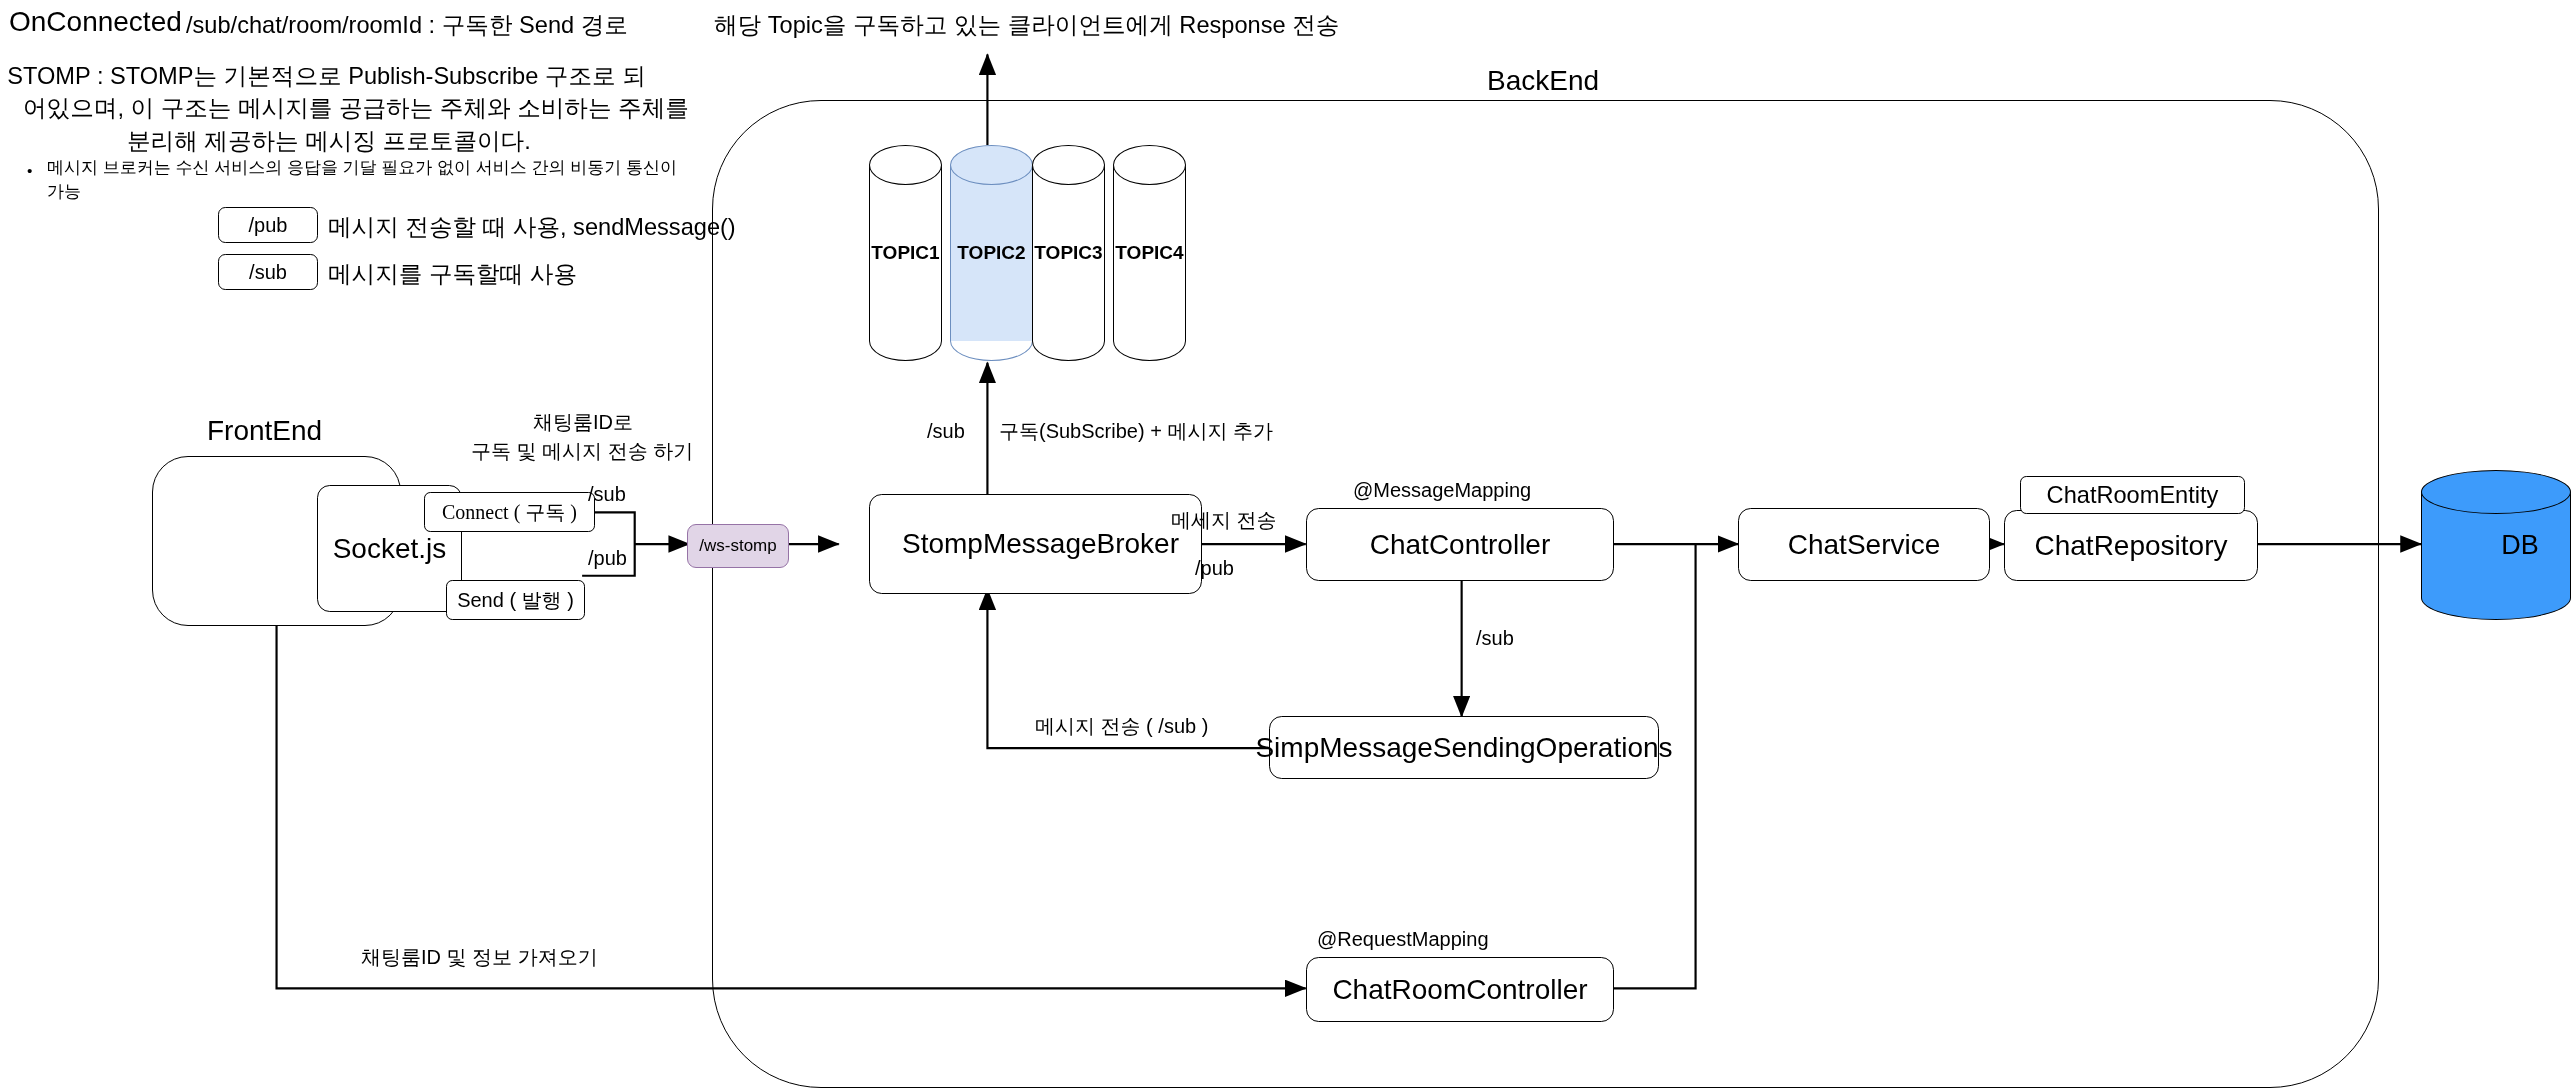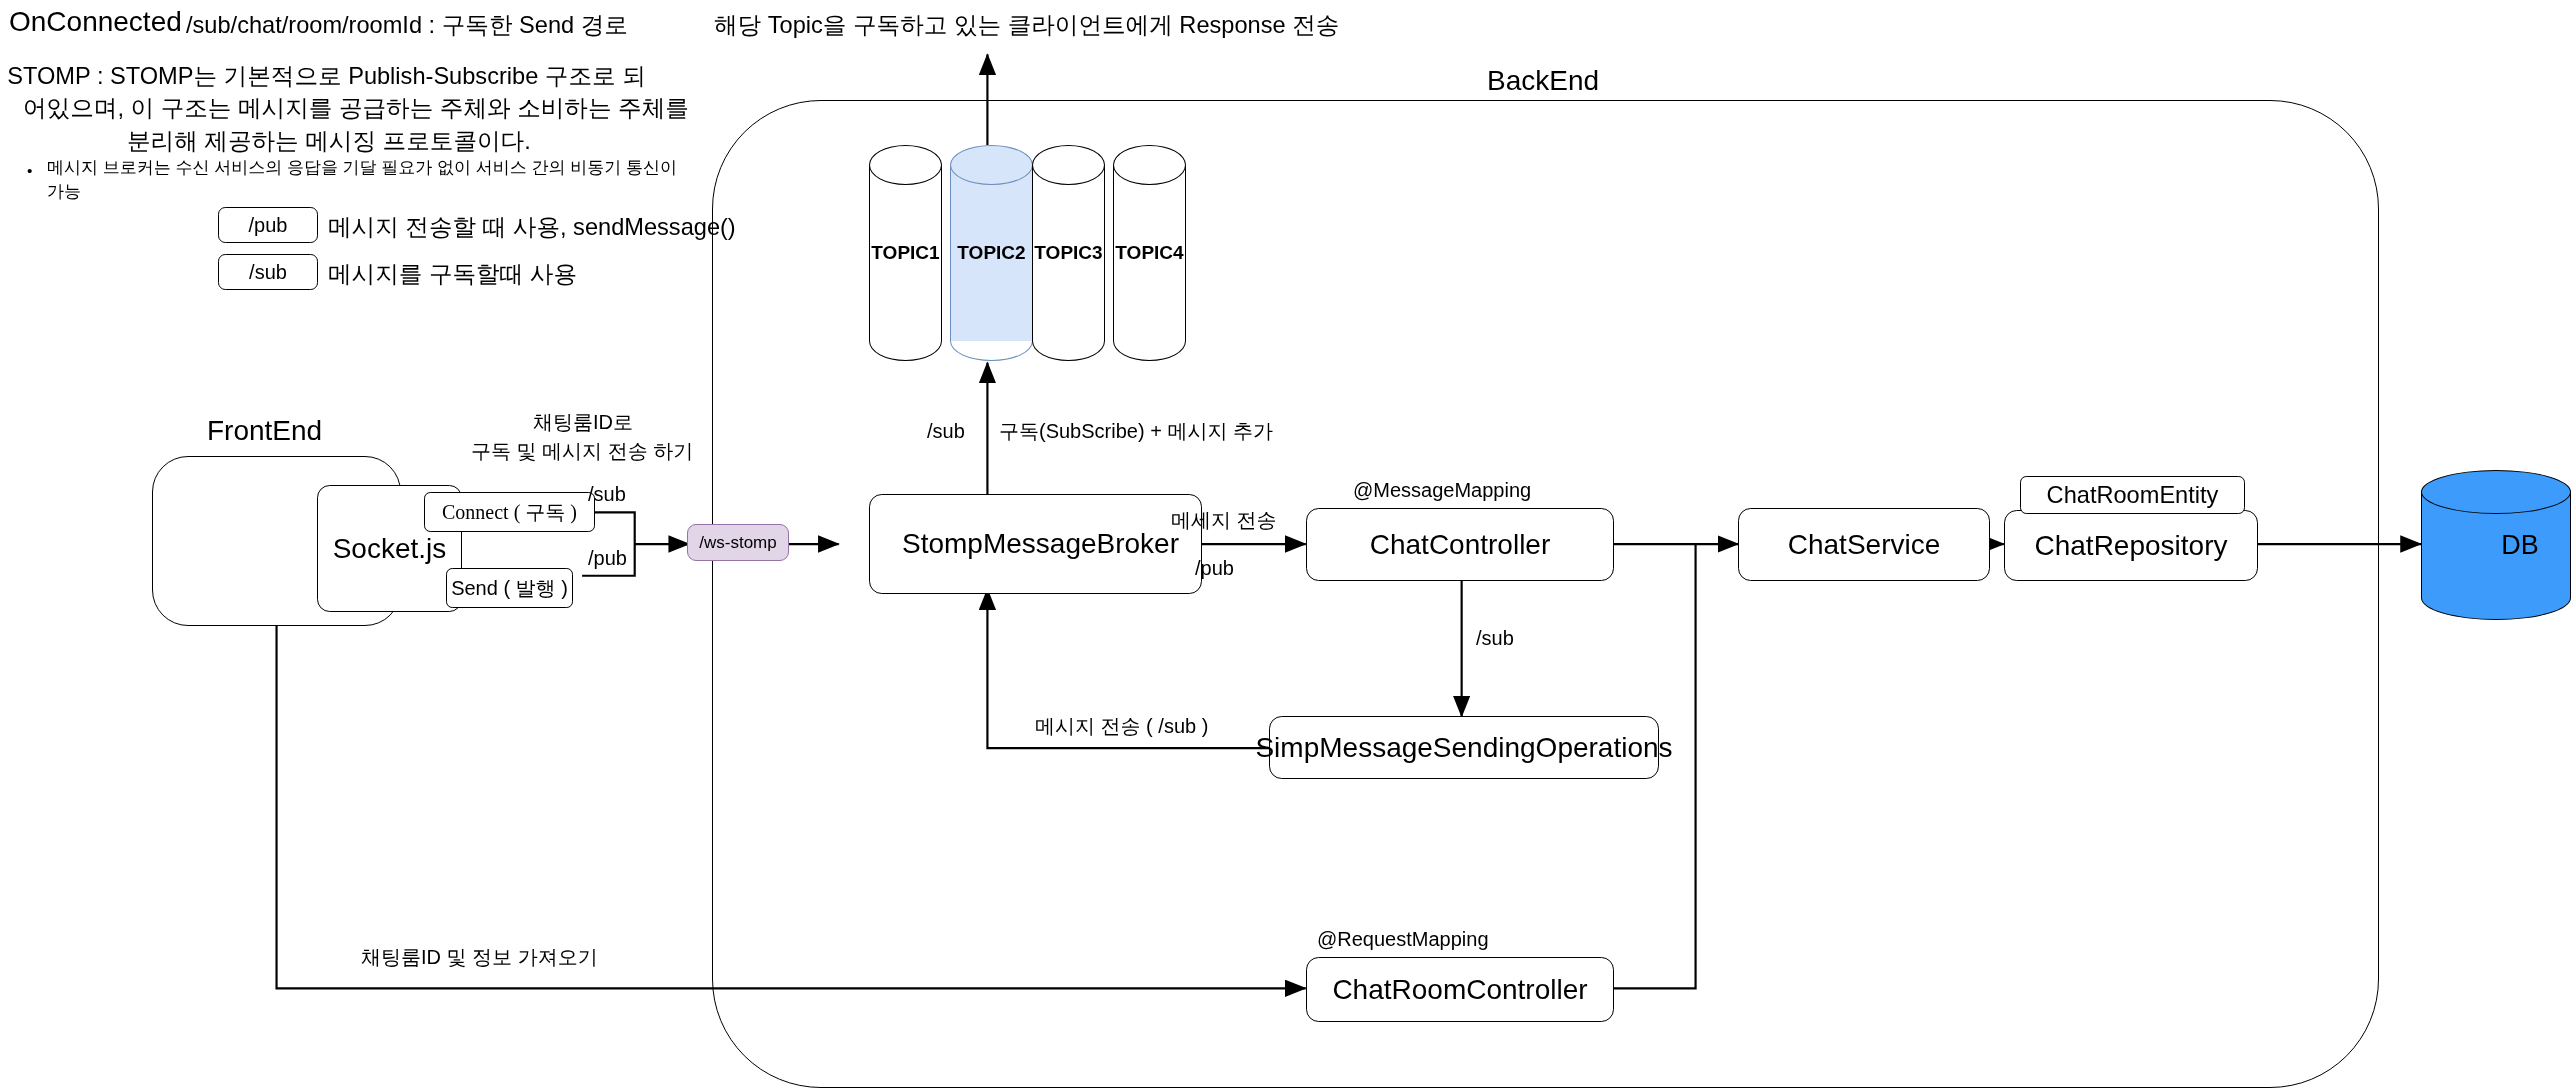--- a/index.html
+++ b/index.html
@@ -137,29 +137,29 @@
   </div>
   <div class="cyl" style="left:1113px;top:145px;width:73px;height:216px;">
     <div class="body"></div>
     <div class="bot"></div>
     <div class="top"></div>
     <div class="lbl">TOPIC4</div>
   </div>
 
   <div class="node big" style="left:317px;top:485px;width:145px;height:127px;">Socket.js</div>
   <div class="node plain sm" style="left:424px;top:492px;width:171px;height:40px;border-radius:6.3px;font-family:Liberation Serif, serif;">Connect ( 구독 )</div>
-  <div class="node plain sm" style="left:446px;top:568px;width:127px;height:40px;border-radius:6.3px;">Send ( 발행 )</div>
+  <div class="node plain sm" style="left:446px;top:580px;width:139px;height:40px;border-radius:6.3px;">Send ( 발행 )</div>
 
   <div class="txt sm" style="left:588px;top:482px;">/sub</div>
   <div class="txt sm" style="left:588px;top:546px;">/pub</div>
 
   <div class="txt sm" style="left:533px;top:410px;">채팅룸ID로</div>
   <div class="txt sm" style="left:471px;top:439px;">구독 및 메시지 전송 하기</div>
 
-  <div class="chip" style="left:687px;top:524px;width:102px;height:37px;">/ws-stomp</div>
+  <div class="chip" style="left:687px;top:524px;width:102px;height:44px;">/ws-stomp</div>
 
   <div class="node big" style="left:869px;top:494px;width:333px;height:100px;padding-left:10px;">StompMessageBroker</div>
 
   <div class="txt sm" style="left:927px;top:419px;">/sub</div>
   <div class="txt sm" style="left:999px;top:419px;">구독(SubScribe) + 메시지 추가</div>
 
   <div class="txt sm" style="left:1171px;top:508px;">메세지 전송</div>
   <div class="txt sm" style="left:1195px;top:556px;">/pub</div>
 
   <div class="txt sm" style="left:1317px;top:478px;margin-left:36px;">@MessageMapping</div>

